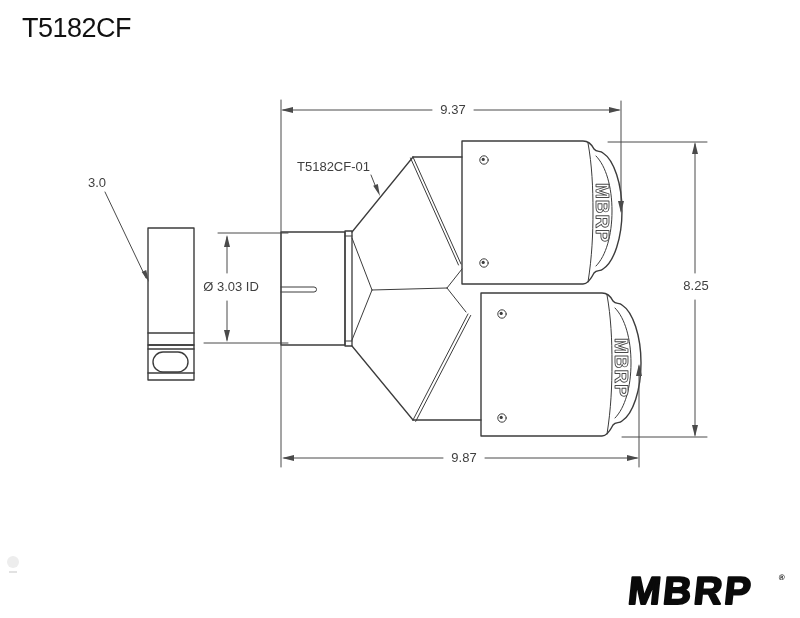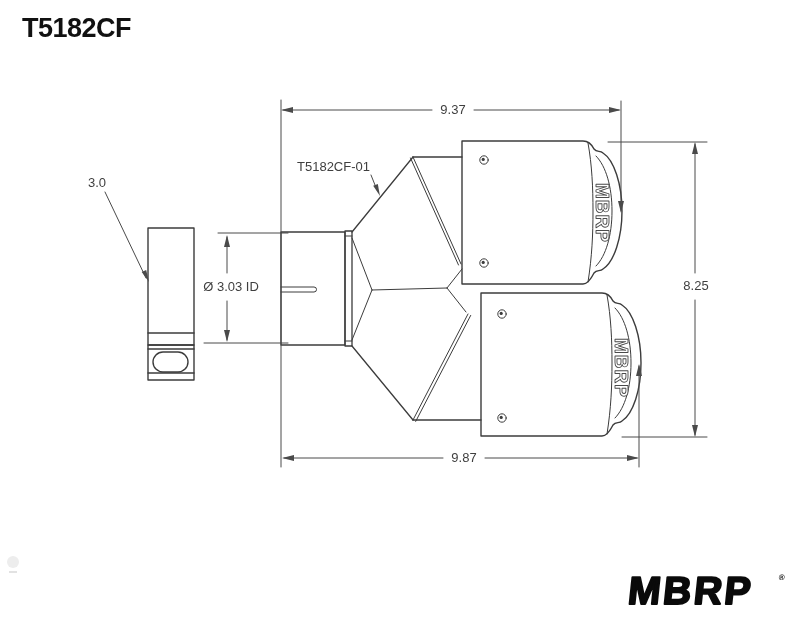--- a/index.html
+++ b/index.html
@@ -2,21 +2,21 @@
 <html><head>
 <meta charset="utf-8">
 <style>
   html,body{margin:0;padding:0;background:#fff;}
   .page{
     position:relative;width:800px;height:618px;background:#ffffff;
     font-family:"Liberation Sans",sans-serif;overflow:hidden;
   }
   .title{
     position:absolute;left:22px;top:13px;
-    font-size:27px;font-weight:bold;letter-spacing:-0.5px;color:#111;
+    font-size:27px;font-weight:normal;letter-spacing:-0.5px;color:#111;
   }
   svg text{font-family:"Liberation Sans",sans-serif;}
   .dimtext{font-size:13px;fill:#3f3f3f;}
   .tiplogo{font-size:19px;font-weight:bold;fill:#ffffff;stroke:#4a4a4a;stroke-width:0.9px;letter-spacing:1px;}
   .brand{font-size:39px;font-weight:bold;fill:#0a0a0a;stroke:#0a0a0a;stroke-width:2px;letter-spacing:2.5px;}
   .brandreg{font-size:8px;font-weight:bold;fill:#0a0a0a;}
 </style>
 </head>
 <body>
 

